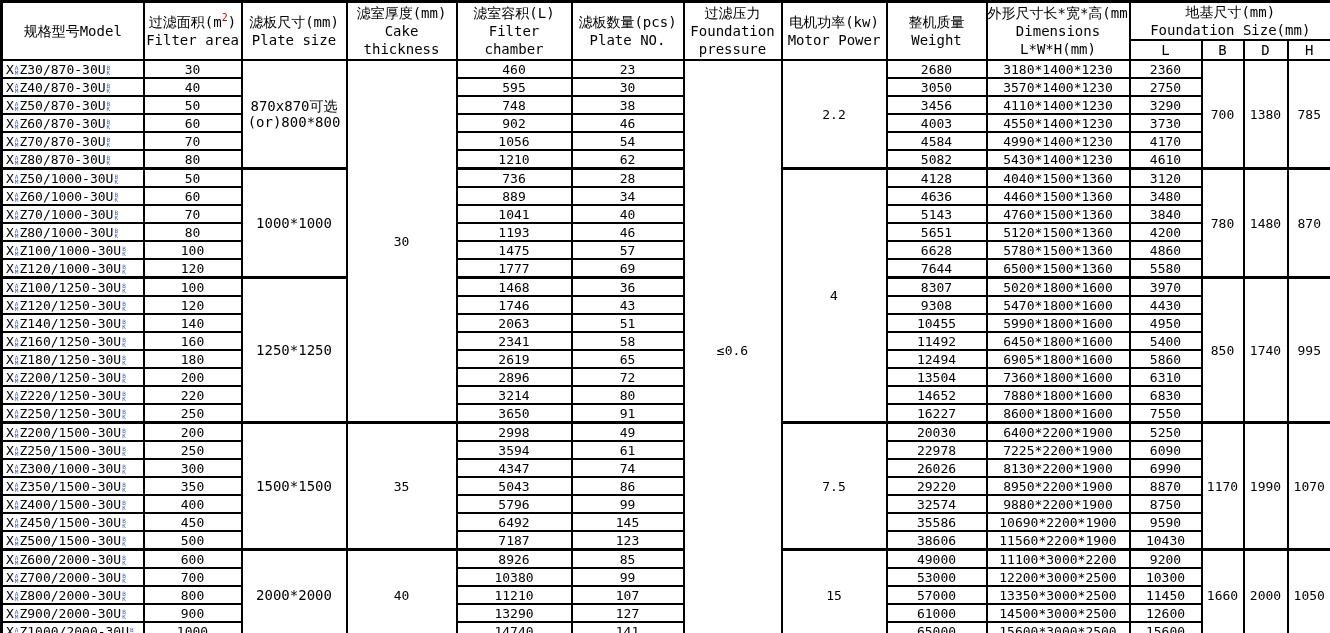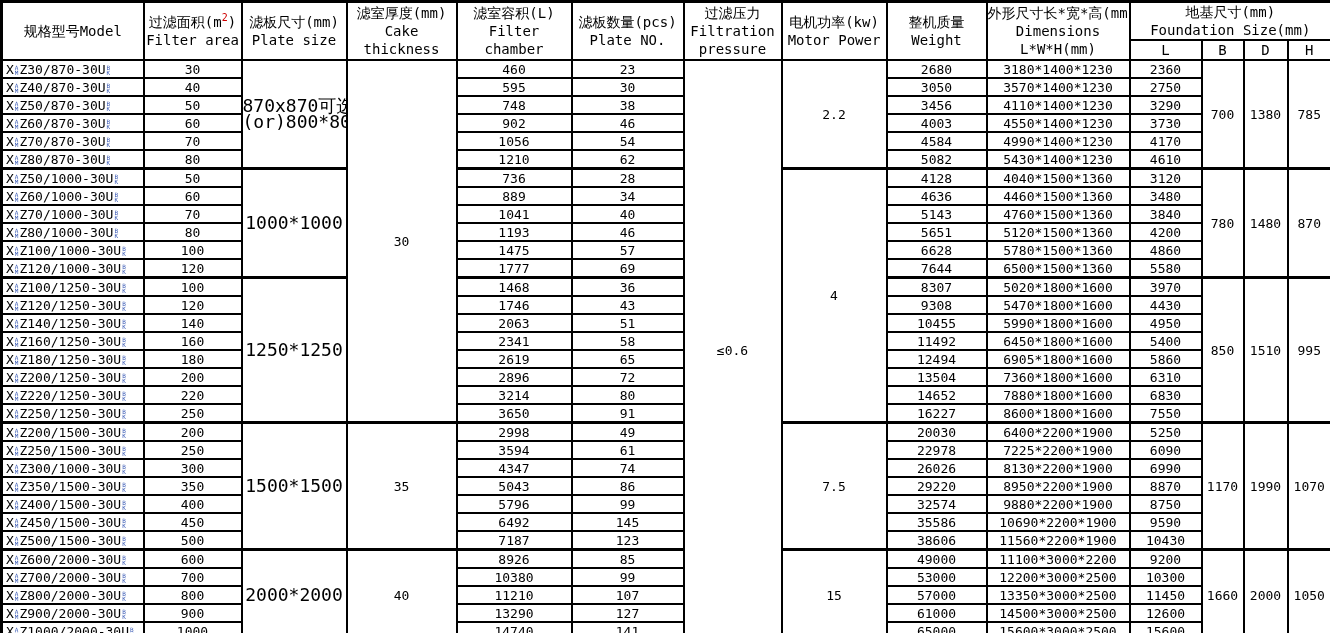--- a/index.html
+++ b/index.html
@@ -16,21 +16,21 @@
   tbody td{font-size:13px;line-height:15px;height:16px;}
   tbody tr{height:16px;}
   td.model{text-align:left;padding-left:3px;font-size:13px;}
   tr.gs td{border-top:3px solid #000;}
   td.gs2{border-top:3px solid #000;}
   .sup-red{color:#d00000;font-size:10px;vertical-align:super;line-height:0;}
   .stack{display:inline-flex;flex-direction:column;justify-content:center;
          font-size:6px;line-height:5px;color:#3b5bb5;vertical-align:middle;
          margin:0 1px;font-style:normal;}
   .stack i{font-style:normal;}
-  .two-line{white-space:normal;line-height:16px;font-size:18px;}
+  .two-line{white-space:normal;line-height:16px;font-size:14px;}
   .hline{display:block;}
 </style>
 </head>
 <body>
 
 <div class="page">
   <table class="spec">
     <colgroup>
       <col style="width:142px">
         <col style="width:98px">
@@ -67,21 +67,21 @@
           <span class="hline">滤室容积(L)</span>
           <span class="hline">Filter</span>
           <span class="hline">chamber</span>
         </th>
         <th rowspan="2">
           <span class="hline">滤板数量(pcs)</span>
           <span class="hline">Plate NO.</span>
         </th>
         <th rowspan="2">
           <span class="hline">过滤压力</span>
-          <span class="hline">Filtration</span>
+          <span class="hline">Foundation</span>
           <span class="hline">pressure</span>
         </th>
         <th rowspan="2">
           <span class="hline">电机功率(kw)</span>
           <span class="hline">Motor Power</span>
         </th>
         <th rowspan="2">
           <span class="hline">整机质量</span>
           <span class="hline">Weight</span>
         </th>
@@ -311,21 +311,21 @@
           <td class="gs2">100</td>
           <td class="two-line gs2" rowspan="8">
             <span class="hline">1250*1250</span>
           </td>
           <td class="gs2">1468</td>
           <td class="gs2">36</td>
           <td class="gs2">8307</td>
           <td class="gs2">5020*1800*1600</td>
           <td class="gs2">3970</td>
           <td class="gs2" rowspan="8">850</td>
-          <td class="gs2" rowspan="8">1510</td>
+          <td class="gs2" rowspan="8">1740</td>
           <td class="gs2" rowspan="8">995</td>
         </tr>
         <tr>
           <td class="model"><span>X</span><span class="stack">
               <i>A</i>
               <i>M</i>
             </span><span>Z120/1250-30U</span><span class="stack">
               <i>B</i>
               <i>K</i>
             </span></td>

